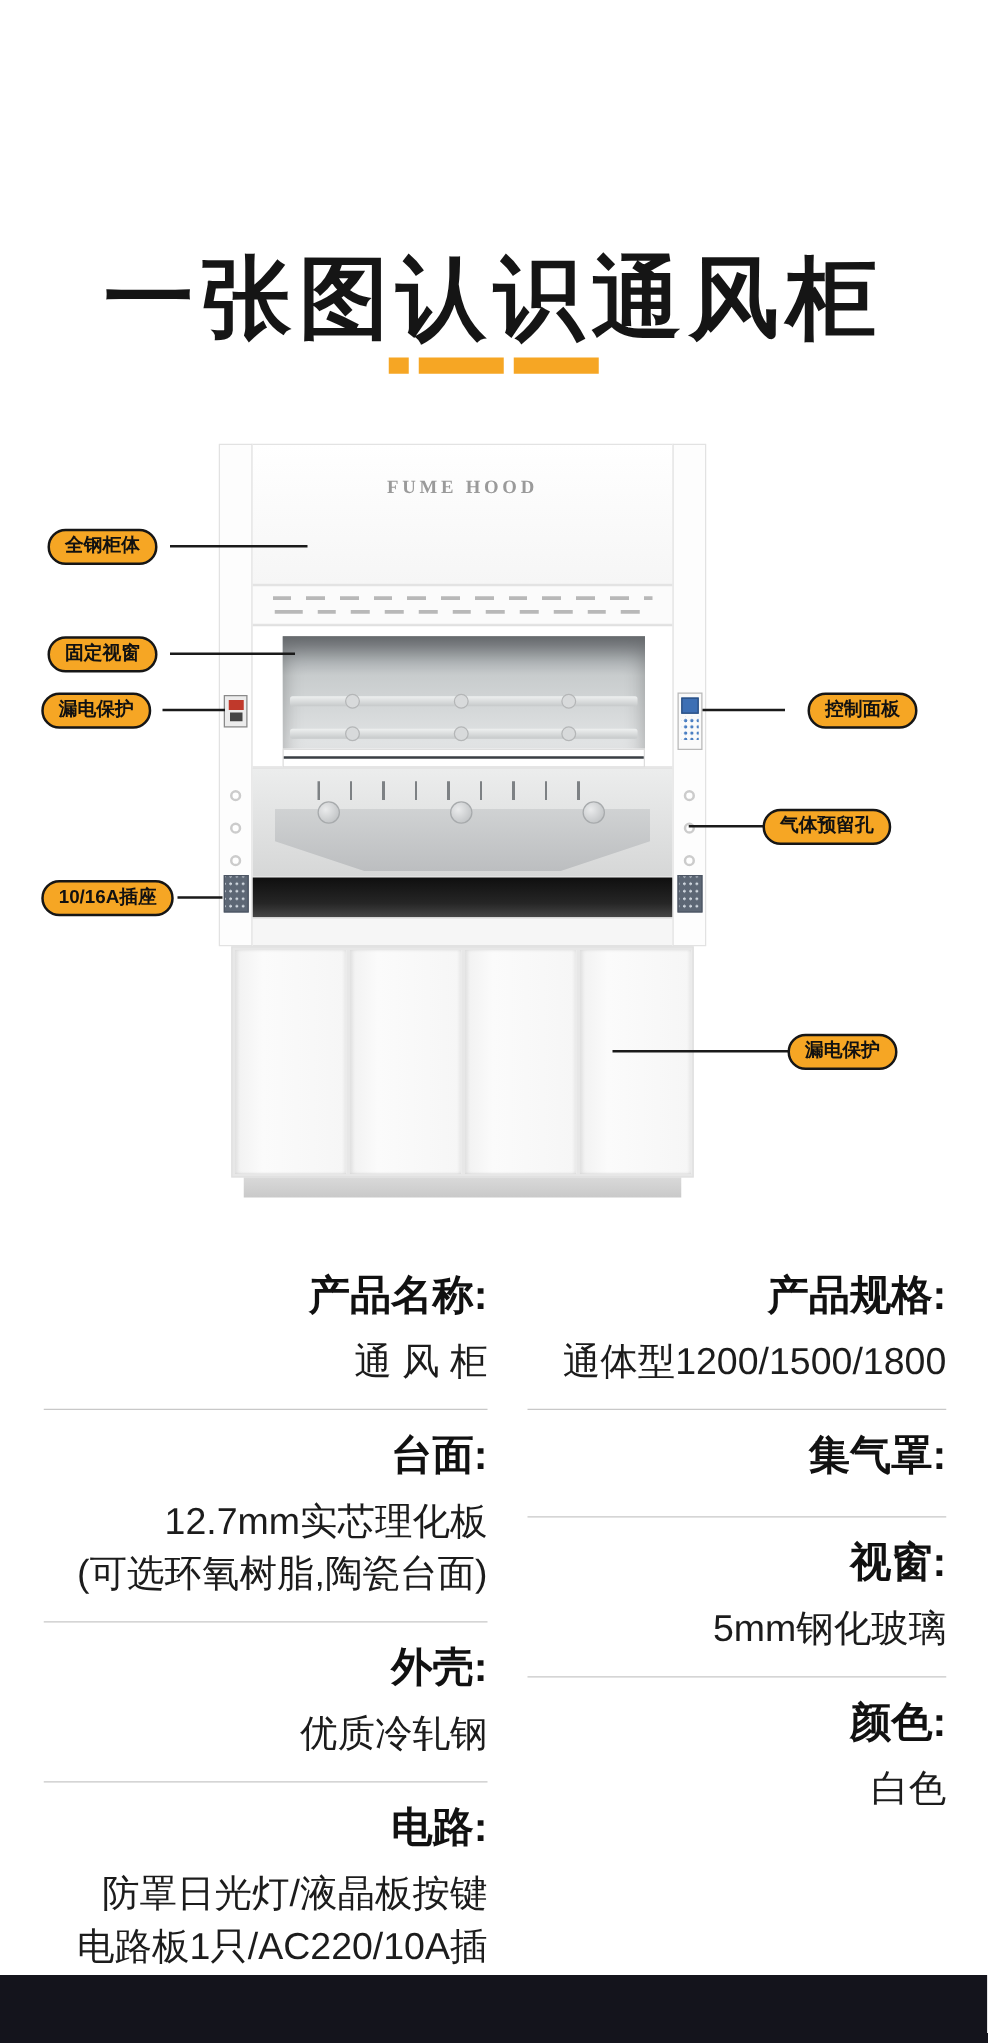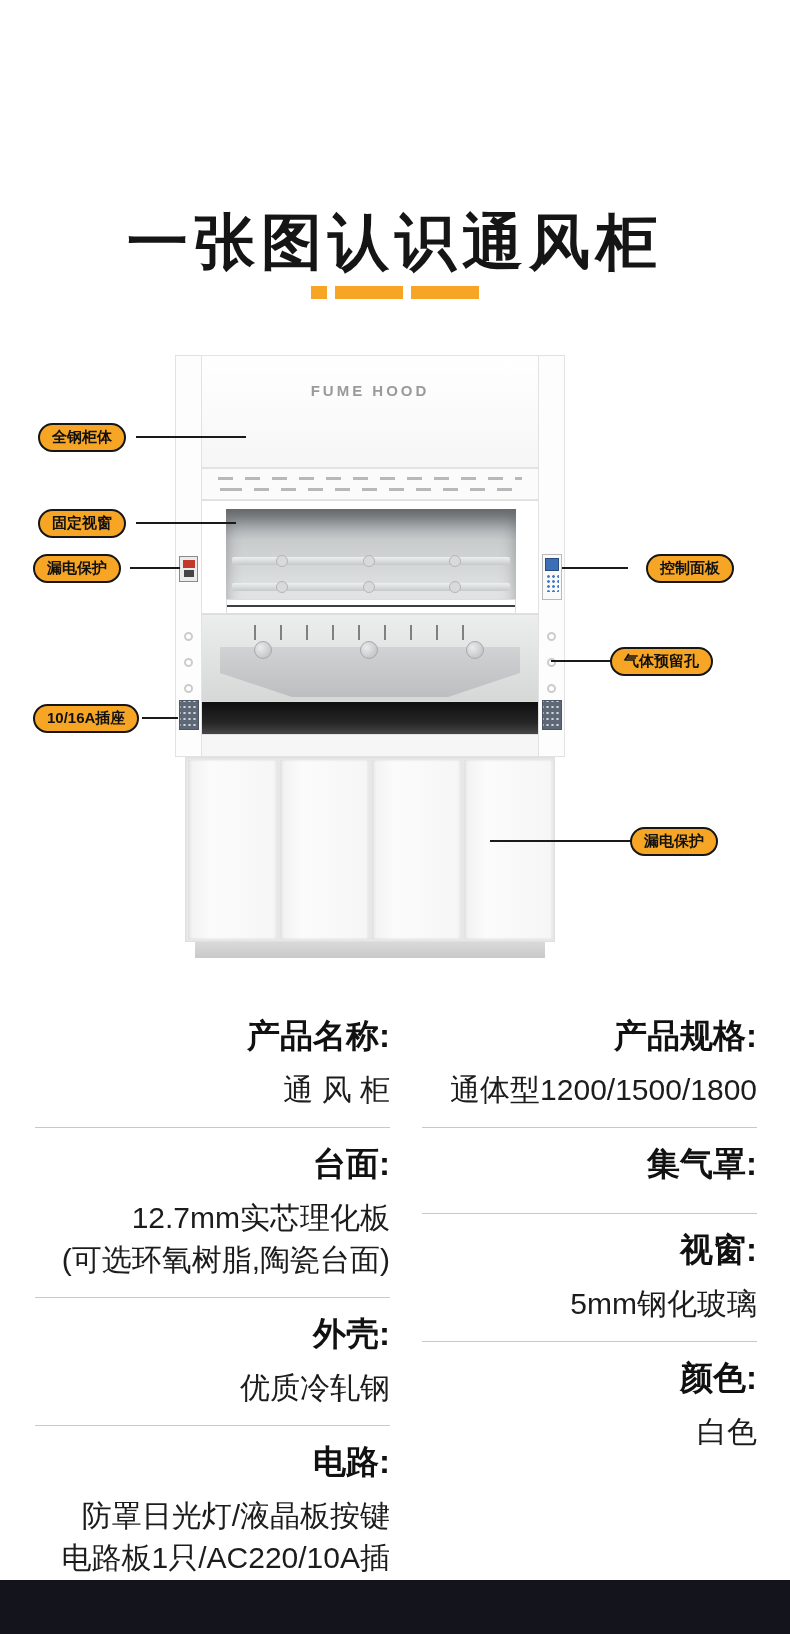--- a/index.html
+++ b/index.html
@@ -1,35 +1,35 @@
 <!DOCTYPE html>
 <html><head>
 <meta charset="utf-8">
 <style>
   html,body{margin:0;padding:0;background:#ffffff;}
   .page{position:relative;width:790px;height:1634px;background:#ffffff;overflow:hidden;
         font-family:"Liberation Sans","DejaVu Sans",sans-serif;color:#161616;}
 
   
-  .title{position:absolute;top:188px;left:0;right:0;margin:14px;text-align:center;
-         font-size:61px;font-weight:900;letter-spacing:6px;color:#151515;}
+  .title{position:absolute;top:188px;left:0;right:0;margin:3px;text-align:center;
+         font-size:72px;font-weight:900;letter-spacing:6px;color:#151515;}
   .title-underline{position:absolute;top:286px;left:50%;transform:translateX(-50%);
                    display:flex;gap:8px;align-items:center;}
   .title-underline .seg{height:13px;background:#F6A624;display:block;}
   .seg.s1{width:16px;} .seg.s2{width:68px;} .seg.s3{width:68px;}
 
   
   .hood{position:absolute;left:175px;top:355px;width:390px;height:605px;}
 
   .col{position:absolute;top:0;width:27px;height:402px;background:#fdfdfd;
        border:1px solid #e2e2e2;box-sizing:border-box;}
   .col.leftc{left:0;} .col.rightc{right:0;}
 
   .fascia{position:absolute;left:26px;top:0;width:338px;height:113px;
-          background:linear-gradient(#ffffff,#f6f6f6);border:1px solid #e3e3e3;box-sizing:border-box;}
+          background:linear-gradient(#ffffff,#f6f6f6);border:1px solid #e3e3e3;box-sizing:border-box;font-family:Liberation Serif, serif;}
   .brand{position:absolute;top:26px;left:0;width:100%;text-align:center;
          font-size:15px;letter-spacing:3px;color:#9a9a9a;font-weight:600;}
 
   .vents{position:absolute;left:26px;top:113px;width:338px;height:32px;background:#fbfbfb;
          border:1px solid #e3e3e3;box-sizing:border-box;}
   .vent-row{position:absolute;left:16px;right:16px;height:3px;
             background:repeating-linear-gradient(90deg,#b8b8b8 0 15px,transparent 15px 27px);}
   .vent-row.r1{top:8px;} .vent-row.r2{top:19px;background-position:9px 0;}
 
   .window{position:absolute;left:26px;top:145px;width:338px;height:114px;background:#ffffff;

